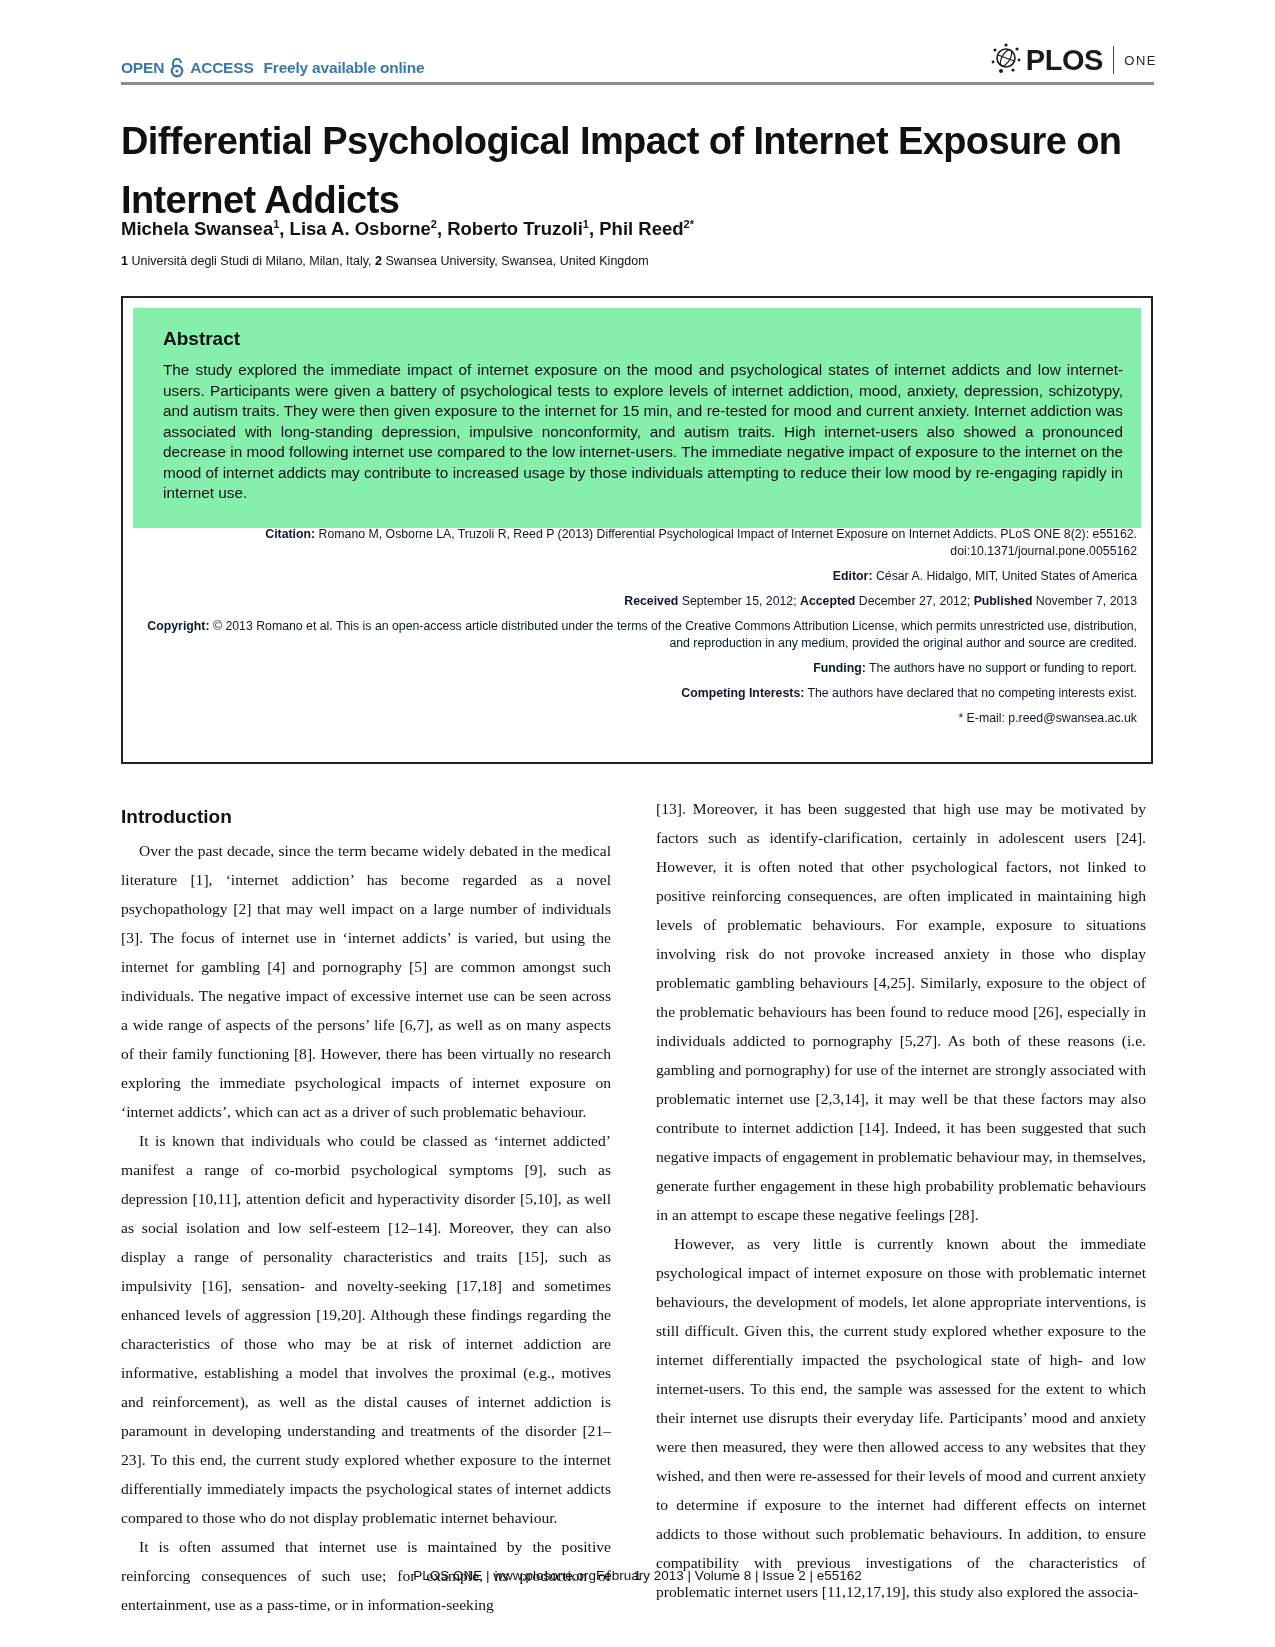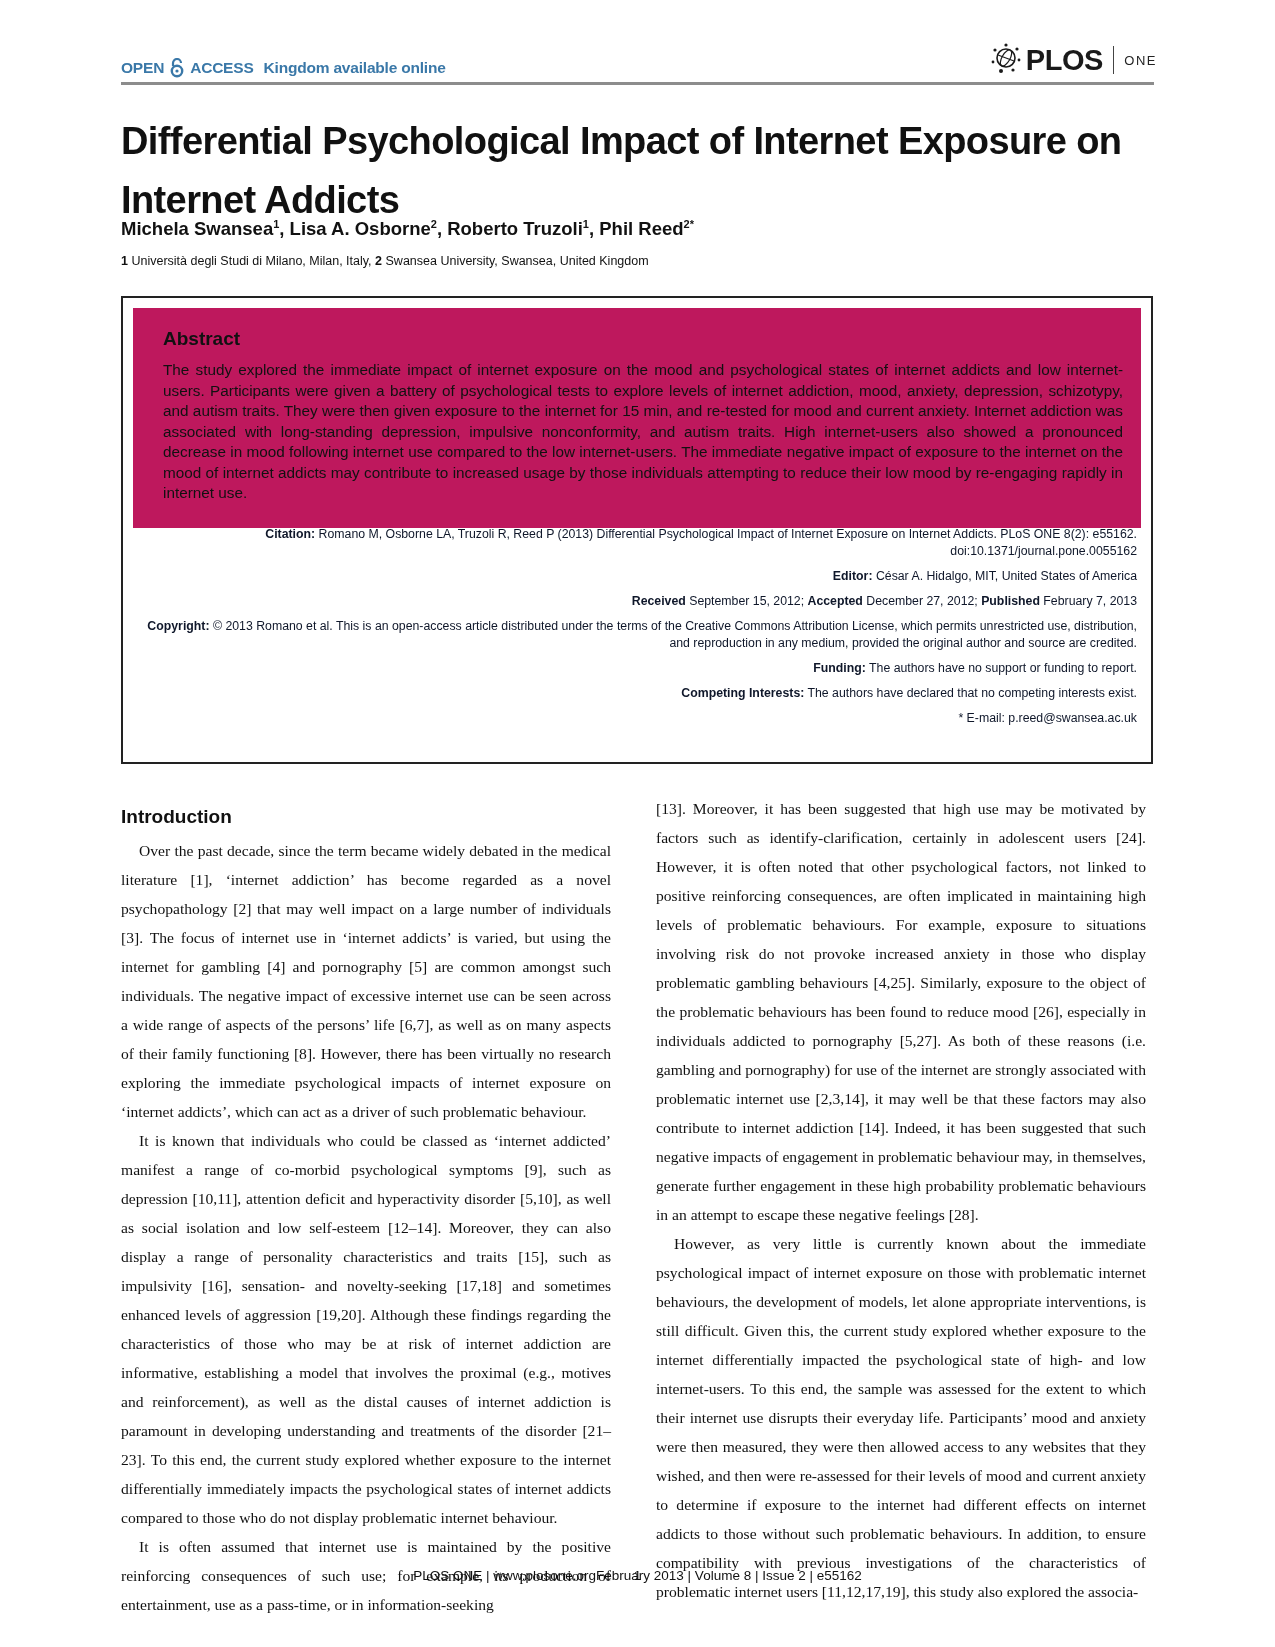--- a/index.html
+++ b/index.html
@@ -19,21 +19,21 @@
 
   
   .title { position:absolute; left:121px; top:112px; width:1040px; font-size:38px; font-weight:bold; line-height:59px; color:#111; letter-spacing:-0.6px; }
   .authors { position:absolute; left:121px; top:218px; font-size:18.5px; font-weight:bold; color:#111; }
   .authors sup { font-size:11px; }
   .affil { position:absolute; left:121px; top:254px; font-size:12.5px; color:#111; }
   .affil b { font-weight:bold; }
 
   
   .infobox { position:absolute; left:121px; top:296px; width:1032px; height:468px; border:2px solid #222; box-sizing:border-box; }
-  .abs-bg { position:absolute; left:10px; top:10px; right:10px; height:220px; background:#be185d; }
+  .abs-bg { position:absolute; left:10px; top:10px; right:10px; height:220px; background:#86efac; }
   .abs-title { position:absolute; left:30px; top:20px; font-size:19px; font-weight:bold; }
   .abs-text { position:absolute; left:30px; top:52px; width:960px; font-size:15.3px; line-height:20.5px; text-align:justify; color:#111; }
   .meta { position:absolute; left:14px; width:1000px; font-size:12.3px; line-height:17px; color:#0f172a;text-align:right; }
   .meta b { font-weight:bold; }
 
   
   .h2 { position:absolute; left:121px; top:806px; font-size:19px; font-weight:bold; }
   .col { position:absolute; top:794px; width:490px; font-size:15.6px; line-height:29px; text-align:justify; color:#111; }
   .col p { margin:0; text-indent:18px; }
   .col p.noind { text-indent:0; }
@@ -50,21 +50,21 @@
 <div class="hdr-left sans">
   <span>OPEN</span>
   <span class="lock">
     <svg width="14" height="20" viewBox="0 0 14 20">
       <path d="M3 8 V5 a4 4 0 0 1 8 0" fill="none" stroke="#3a78a8" stroke-width="2.2"></path>
       <circle cx="7" cy="13" r="5.2" fill="none" stroke="#3a78a8" stroke-width="2.4"></circle>
       <circle cx="7" cy="13" r="1.6" fill="#3a78a8"></circle>
     </svg>
   </span>
   <span>ACCESS</span>
-  <span style="margin-left:6px">Kingdom available online</span>
+  <span style="margin-left:6px">Freely available online</span>
 </div>
 
 <div class="hdr-right sans">
   <span>
     <svg width="32" height="32" viewBox="0 0 32 32">
       <circle cx="16" cy="16" r="9" fill="none" stroke="#1a1a1a" stroke-width="1.6"></circle>
       <ellipse cx="16" cy="16" rx="4" ry="9" fill="none" stroke="#1a1a1a" stroke-width="1.2" transform="rotate(30 16 16)"></ellipse>
       <line x1="8" y1="13" x2="24" y2="19" stroke="#1a1a1a" stroke-width="1.2"></line>
       <circle cx="16" cy="3" r="1.6" fill="#1a1a1a"></circle>
         <circle cx="27" cy="7" r="1.6" fill="#1a1a1a"></circle>
@@ -104,21 +104,21 @@
 
   <div class="meta" style="top:228px">
     <b>Citation:</b> <span>Romano M, Osborne LA, Truzoli R, Reed P (2013) Differential Psychological Impact of Internet Exposure on Internet Addicts. PLoS ONE 8(2): e55162. doi:10.1371/journal.pone.0055162</span>
   </div>
   <div class="meta" style="top:270px">
     <b>Editor:</b> <span>César A. Hidalgo, MIT, United States of America</span>
   </div>
   <div class="meta" style="top:295px">
     <b>Received</b> <span>September 15, 2012;</span>
     <b>Accepted</b> <span>December 27, 2012;</span>
-    <b>Published</b> <span>February 7, 2013</span>
+    <b>Published</b> <span>November 7, 2013</span>
   </div>
   <div class="meta" style="top:320px">
     <b>Copyright:</b> <span>© 2013 Romano et al. This is an open-access article distributed under the terms of the Creative Commons Attribution License, which permits unrestricted use, distribution, and reproduction in any medium, provided the original author and source are credited.</span>
   </div>
   <div class="meta" style="top:387px">
     <b>Competing Interests:</b> <span>The authors have declared that no competing interests exist.</span>
   </div>
   <div class="meta" style="top:362px">
     <b>Funding:</b> <span>The authors have no support or funding to report.</span>
   </div>

